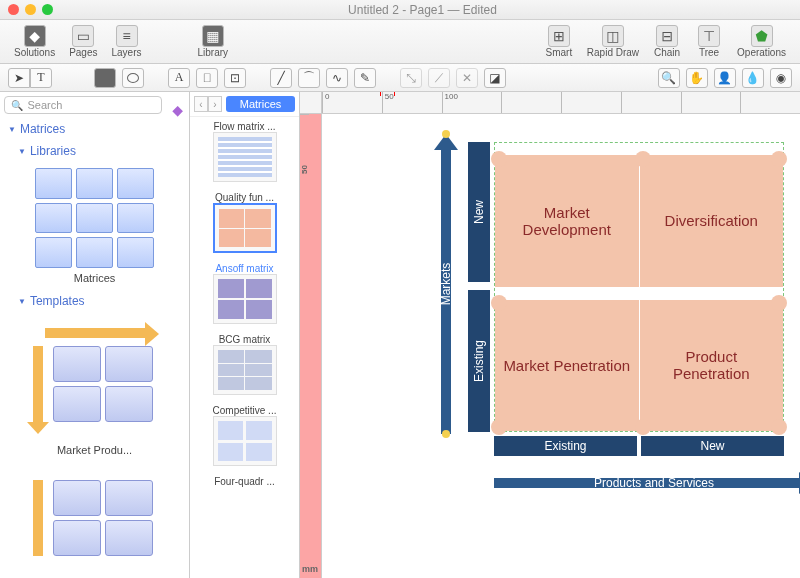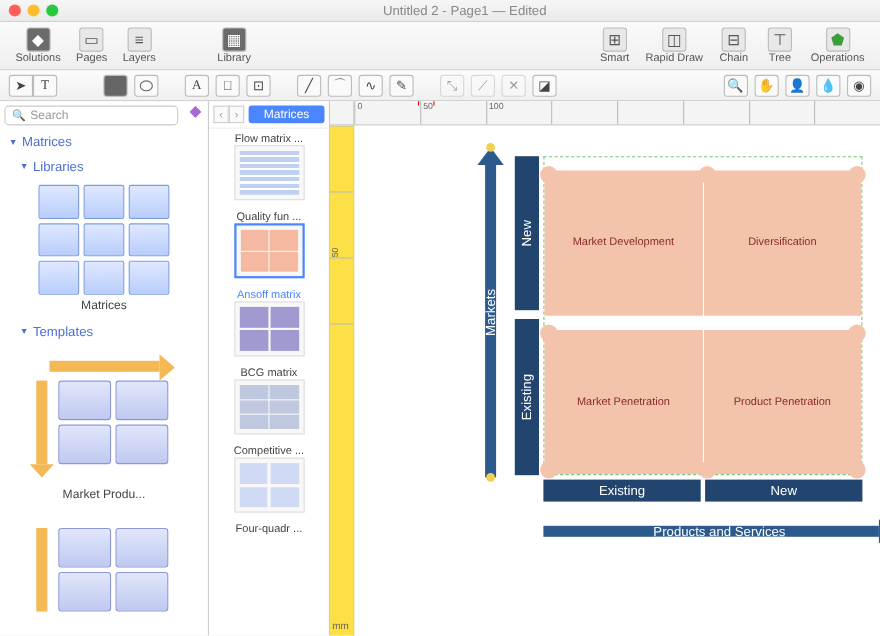--- a/index.html
+++ b/index.html
@@ -43,34 +43,34 @@
 .ansoff-mini{display:grid;grid-template-columns:1fr 1fr;grid-template-rows:1fr 1fr;gap:1px;width:100%;height:100%;}
 .ansoff-mini div{background:#f4b9a0;}
 .bcg-mini{display:grid;grid-template-columns:1fr 1fr;grid-template-rows:1fr 1fr;gap:2px;width:100%;height:100%;}
 .bcg-mini div{background:#a09ad0;}
 .comp-mini{display:grid;grid-template-columns:1fr 1fr;grid-template-rows:1fr 1fr 1fr;gap:1px;width:100%;height:100%;}
 .comp-mini div{background:#c0c8e0;}
 .canvas{flex:1;display:flex;position:relative;background:#fff;}
 .ruler-c{position:absolute;top:0;left:0;width:22px;height:22px;background:#f4f4f4;border-right:1px solid #ccc;border-bottom:1px solid #ccc;z-index:3;}
 .ruler-h{position:absolute;top:0;left:22px;right:0;height:22px;background:#f4f4f4;border-bottom:1px solid #ccc;z-index:2;display:flex;font-size:8px;color:#666;}
 .ruler-h span{display:inline-block;width:60px;border-left:1px solid #bbb;padding-left:2px;height:100%;}
-.ruler-v{position:absolute;top:22px;left:0;bottom:0;width:22px;background:#fde047;border-right:1px solid #ccc;z-index:2;display:flex;flex-direction:column;font-size:8px;color:#666;}
+.ruler-v{position:absolute;top:22px;left:0;bottom:0;width:22px;background:#fca5a5;border-right:1px solid #ccc;z-index:2;display:flex;flex-direction:row;font-size:8px;color:#666;font-weight:bold;}
 .ruler-v span{display:block;height:60px;border-top:1px solid #bbb;padding-top:2px;writing-mode:sideways-lr;}
 .ruler-v .mm{position:absolute;bottom:4px;left:2px;font-size:9px;}
 .page{position:absolute;top:22px;left:22px;right:0;bottom:0;background:#fff;overflow:hidden;}
 .ansoff{position:absolute;left:112px;top:20px;width:350px;height:320px;}
 .arrow-v{position:absolute;left:0;top:0;width:24px;height:300px;}
 .arrow-v .shaft{position:absolute;top:14px;left:7px;width:10px;height:286px;background:#2d5a8c;}
 .arrow-v .head{position:absolute;top:0;left:0;width:0;height:0;border-left:12px solid transparent;border-right:12px solid transparent;border-bottom:16px solid #2d5a8c;}
 .arrow-v .lbl{position:absolute;top:50%;left:50%;transform:translate(-50%,-50%) rotate(-90deg);color:#fff;font-size:12px;white-space:nowrap;}
 .hnd{position:absolute;width:8px;height:8px;background:#f4d050;border-radius:50%;}
 .seg-v{position:absolute;left:34px;width:22px;background:#22456f;color:#fff;display:flex;align-items:center;justify-content:center;}
 .seg-v span{transform:rotate(-90deg);font-size:12px;white-space:nowrap;}
 .quad{position:absolute;left:60px;top:8px;width:290px;height:290px;display:grid;grid-template-columns:1fr 1fr;grid-template-rows:1fr 1fr;gap:1px;border:1px dashed #7bc67b;}
-.quad div{background:#f3c4ab;display:flex;align-items:center;justify-content:center;text-align:center;color:#8b2a2a;font-size:10px;padding:8px;margin-top:12px;}
+.quad div{background:#f3c4ab;display:flex;align-items:center;justify-content:center;text-align:center;color:#8b2a2a;font-size:15px;padding:8px;margin-top:12px;}
 .gh{position:absolute;width:8px;height:8px;background:#28c940;border-radius:50%;}
 .seg-h{position:absolute;top:302px;height:20px;background:#22456f;color:#fff;display:flex;align-items:center;justify-content:center;font-size:12px;}
 .arrow-h{position:absolute;top:338px;left:60px;width:320px;height:22px;}
 .arrow-h .shaft{position:absolute;left:0;top:6px;height:10px;width:305px;background:#2d5a8c;}
 .arrow-h .head{position:absolute;right:0;top:0;width:0;height:0;border-top:11px solid transparent;border-bottom:11px solid transparent;border-left:15px solid #2d5a8c;}
 .arrow-h .lbl{position:absolute;top:50%;left:50%;transform:translate(-50%,-50%);color:#fff;font-size:12px;white-space:nowrap;text-decoration:underline;}
 .red-mark{position:absolute;top:0;width:1px;height:4px;background:red;}
 </style>
 </head>
 <body>
@@ -153,21 +153,21 @@
   <div class="t2b">🔍</div>
   <div class="t2b">✋</div>
   <div class="t2b">👤</div>
   <div class="t2b">💧</div>
   <div class="t2b">◉</div>
 </div>
 
 <div class="main">
 
   <div class="sidebar1">
-    <div style="display:flex;align-items:flex-start;">
+    <div style="display:flex;align-items:flex-end;">
       <div class="srch" style="flex:1;" placeholder="Search">
           <span>Search</span>
         </div>
       <span style="color:#a966d6;padding:0 6px;font-size:14px;">◆</span>
     </div>
     <div class="sect-hdr">Matrices</div>
     <div class="sect-hdr" style="padding-left:18px;">Libraries</div>
     <div class="thumb-area">
       <div class="grid3">
           <div></div>

